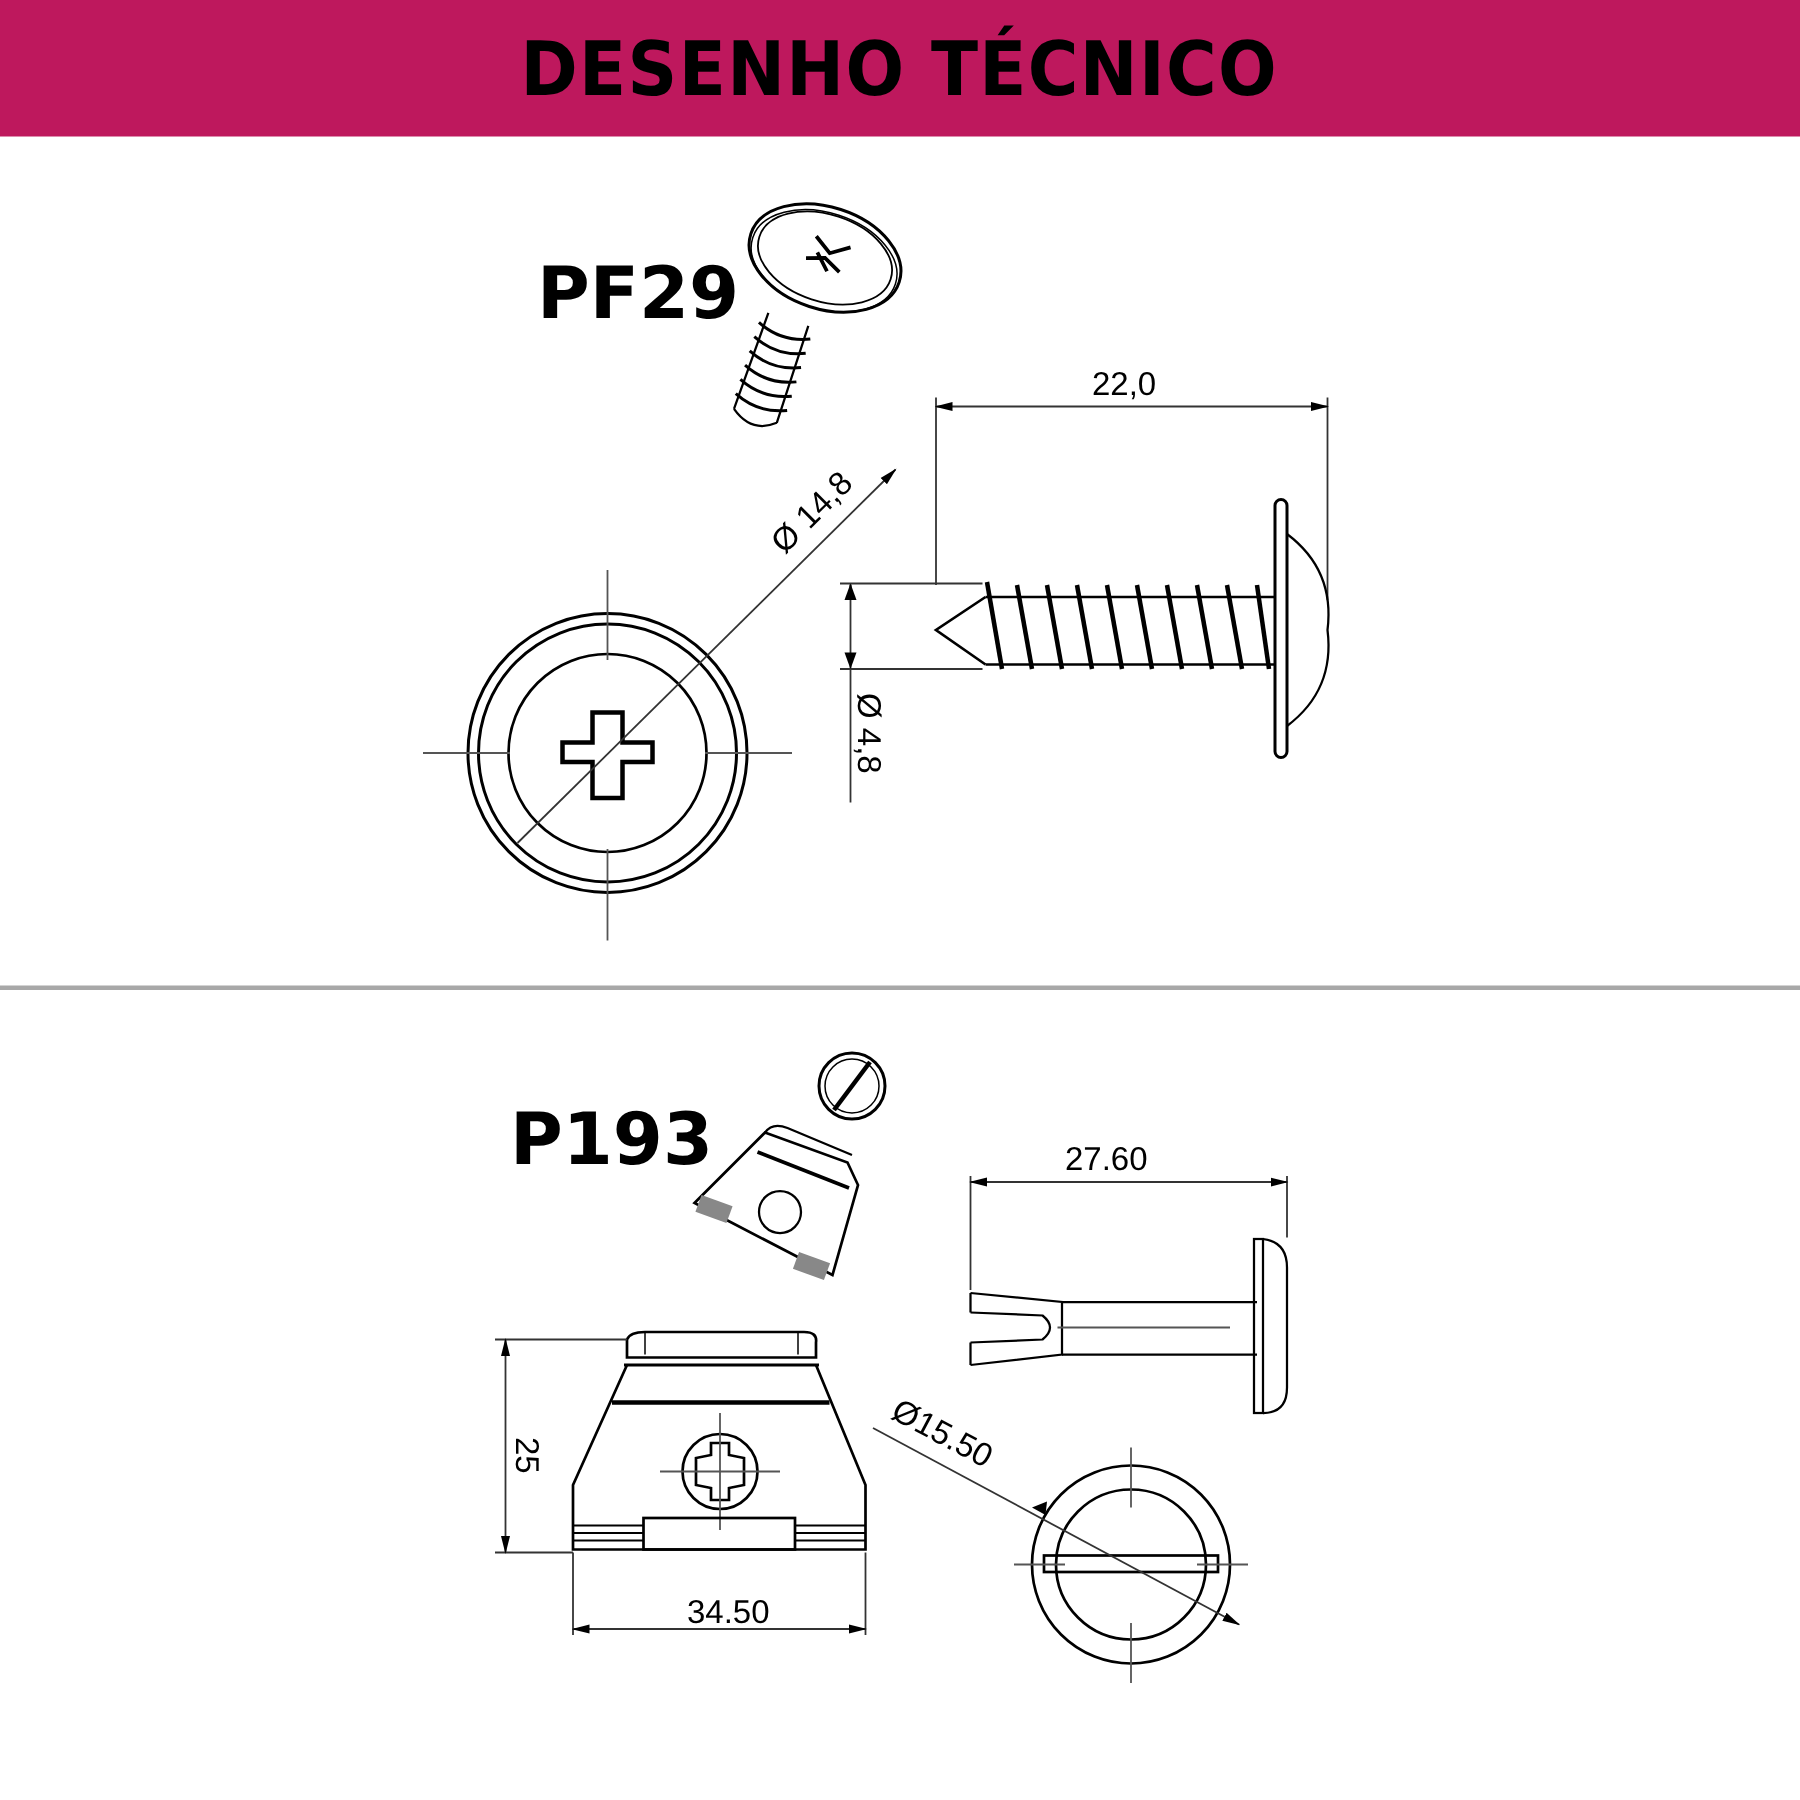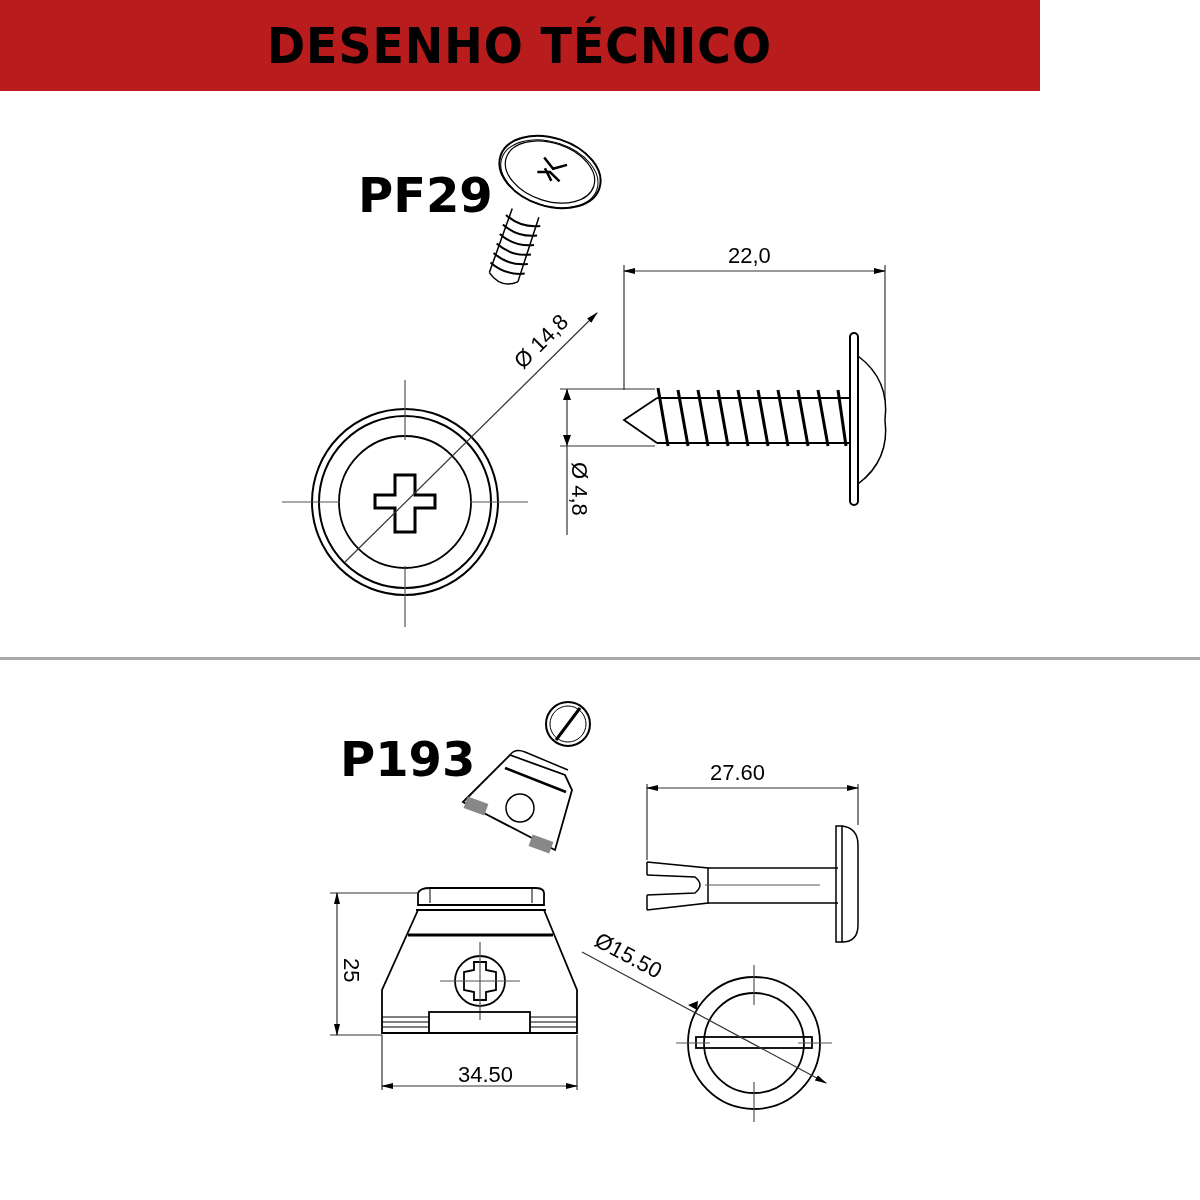--- a/index.html
+++ b/index.html
@@ -1,17 +1,17 @@
 <!DOCTYPE html>
 <html><head>
 <meta charset="utf-8">
 <style>
   html, body { margin:0; padding:0; background:#ffffff; }
   body { width:1200px; height:1200px; position:relative; overflow:hidden; font-family:"DejaVu Sans", sans-serif; }
-  .header { position:absolute; left:0; top:0; width:1040px; height:91px; background:#b91c1c; display:flex; align-items:center; justify-content:center; }
+  .header { position:absolute; left:0; top:0; width:1200px; height:91px; background:#be185d; display:flex; align-items:center; justify-content:center; }
   .header-title { font-family:"DejaVu Sans", sans-serif; font-weight:bold; font-size:50px; letter-spacing:1px; color:#000; transform:scaleX(0.92); }
   .divider { position:absolute; left:0; top:657px; width:1200px; height:3px; background:#a8a8a8; }
   svg.drawing { position:absolute; left:0; top:0; width:1200px; height:1200px; }
   .lbl-big { font-family:"DejaVu Sans", sans-serif; font-weight:bold; font-size:48px; fill:#000; }
   .dim { font-family:"Liberation Sans", sans-serif; font-size:22px; fill:#000; }
   .ln { stroke:#000; fill:none; }
   .thin { stroke:#333; stroke-width:1.2; fill:none; }
   .center { stroke:#555; stroke-width:1.2; fill:none; }
 </style>
 </head>

